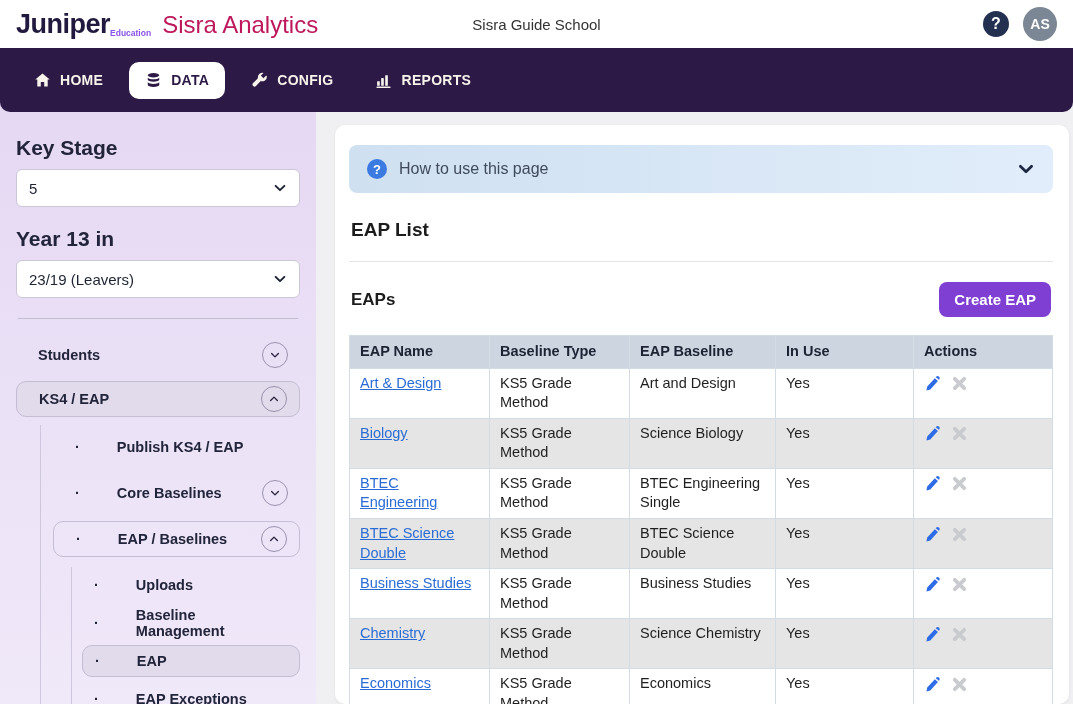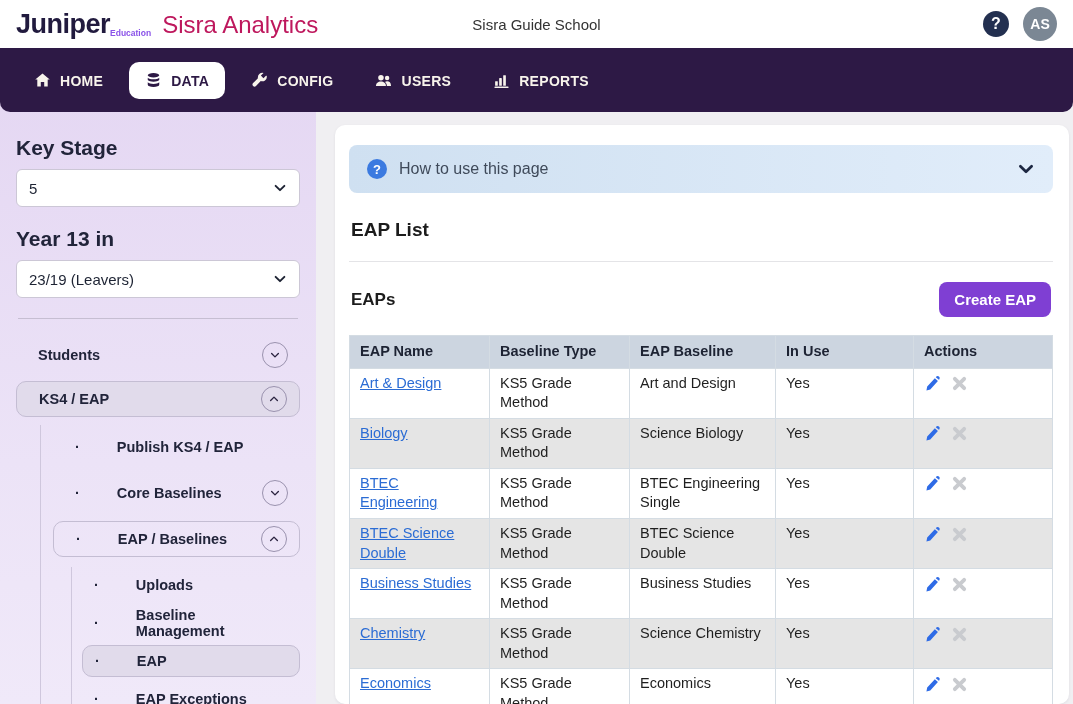--- a/index.html
+++ b/index.html
@@ -17,21 +17,21 @@
   .school { position:absolute; left:0; right:0; text-align:center; font-size:15px; color:#333; pointer-events:none; }
   .top-right { margin-left:auto; display:flex; align-items:center; gap:14px; z-index:1; }
   .help-circle { width:26px; height:26px; border-radius:50%; background:#233050; color:#fff;
                  font-weight:700; font-size:16px; display:flex; align-items:center; justify-content:center; cursor:pointer; }
   .avatar { width:34px; height:34px; border-radius:50%; background:#7b8794; color:#fff;
             font-weight:700; font-size:14px; display:flex; align-items:center; justify-content:center; cursor:pointer; }
 
   
   .nav { height:64px; background:#2d1945; display:flex; align-items:center; padding:0 18px; gap:10px;
          flex:0 0 64px; position:relative; z-index:2; border-radius:0 0 10px 10px; }
-  .nav-item { display:flex; align-items:flex-end; gap:9px; color:#f8f4ec; font-weight:700; font-size:14px;
+  .nav-item { display:flex; align-items:center; gap:9px; color:#f8f4ec; font-weight:700; font-size:14px;
               letter-spacing:0.3px; padding:10px 16px; border-radius:10px; cursor:pointer; }
   .nav-item.active { background:#fff; color:#2d1945; }
   .nicon { display:flex; align-items:center; }
   .nicon svg { width:17px; height:17px; display:block; }
 
   
   .body { flex:1 1 auto; display:flex; margin-top:-10px; min-height:0; }
 
   
   .sidebar { width:316px; flex:0 0 316px; background:linear-gradient(180deg,#e5d8f3 0%,#ece3f7 60%,#f0e9f9 100%);
@@ -128,31 +128,20 @@
         <span class="nicon">
           <svg viewBox="0 0 16 16" fill="currentColor">
             <path d="M15 4.3a4.4 4.4 0 0 1-5.8 4.2l-4.5 4.6a1.9 1.9 0 1 1-2.7-2.7l4.5-4.5A4.4 4.4 0 0 1 11.8.9L9.3 3.4l2.4 2.4 2.6-2.5c.4.7.7 1.1.7 1z"></path>
           </svg>
         </span>
         <span>CONFIG</span>
       </div>
       <div class="nav-item">
         <span class="nicon">
           <svg viewBox="0 0 16 16" fill="currentColor">
-            <circle cx="5.6" cy="5.4" r="2.6"></circle>
-            <circle cx="11.4" cy="5.6" r="2.1"></circle>
-            <path d="M.9 13.2c0-2.6 2.1-4.2 4.7-4.2s4.7 1.6 4.7 4.2z"></path>
-            <path d="M11.2 13.2c0-1.7-.7-3-1.8-3.8.6-.4 1.3-.6 2-.6 2 0 3.7 1.3 3.7 4.4z"></path>
-          </svg>
-        </span>
-        <span>USERS</span>
-      </div>
-      <div class="nav-item">
-        <span class="nicon">
-          <svg viewBox="0 0 16 16" fill="currentColor">
             <rect x="2" y="8.6" width="2.5" height="4.4" rx="0.4"></rect>
             <rect x="5.8" y="5.6" width="2.5" height="7.4" rx="0.4"></rect>
             <rect x="9.6" y="3" width="2.5" height="10" rx="0.4"></rect>
             <rect x="1.4" y="13.6" width="13.2" height="1.5" rx="0.5"></rect>
           </svg>
         </span>
         <span>REPORTS</span>
       </div>
     </div>
 

